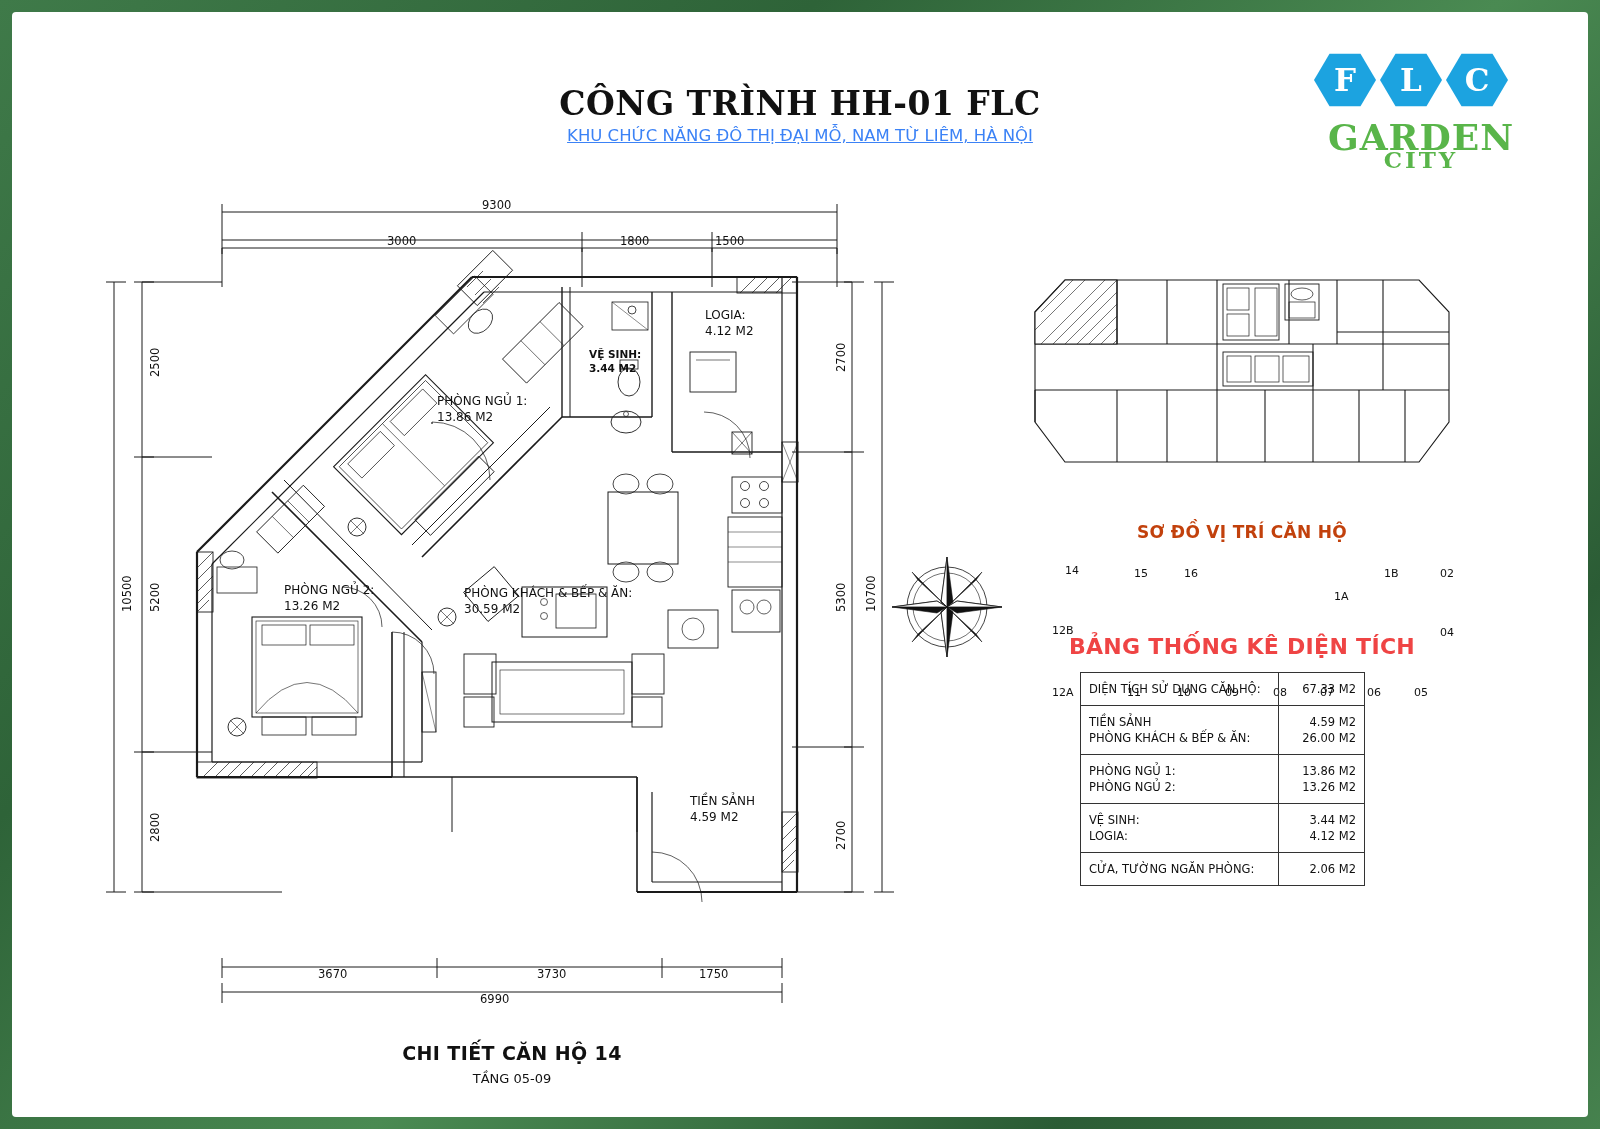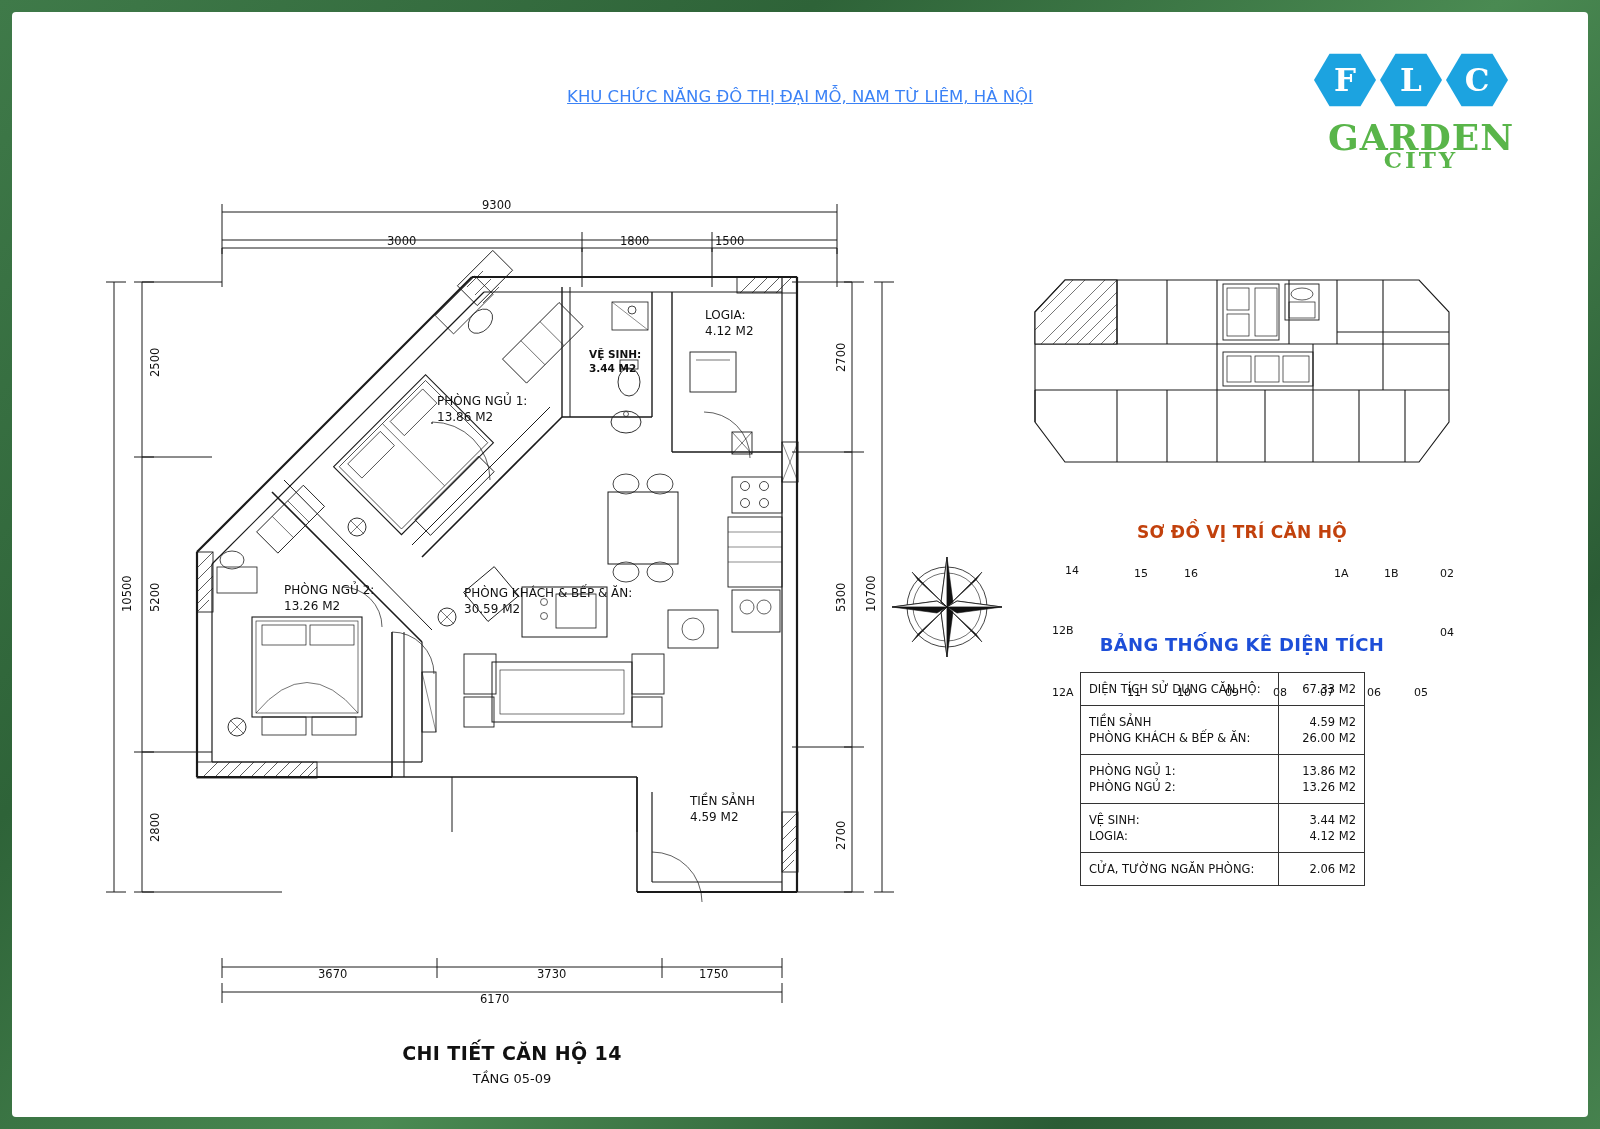--- a/index.html
+++ b/index.html
@@ -64,21 +64,21 @@
   .room-label { position:absolute; font-size:12px; color:#111; line-height:1.35; white-space:nowrap; }
   .room-label.small { font-size:10.5px; }
 
   
   #keyplan-caption {
     position:absolute; left:1020px; top:510px; width:420px; text-align:center;
     font-size:17px; font-weight:bold; color:#c2410c; letter-spacing:.3px;
   }
   #table-caption {
     position:absolute; left:1020px; top:622px; width:420px; text-align:center;
-    font-size:18px; font-weight:bold; color:#1d4ed8; letter-spacing:.3px;
+    font-size:22px; font-weight:bold; color:#ef4444; letter-spacing:.3px;
   }
   #area-table {
     position:absolute; left:1068px; top:660px; width:285px;
     border-collapse:collapse; font-size:11.5px; color:#111;
   }
   #area-table td {
     border:1px solid #333; padding:9px 8px; vertical-align:middle;
   }
   #area-table td.val { text-align:right; width:86px; white-space:nowrap; }
   #area-table tr.grp td { border-bottom:none; padding-bottom:1px; }
@@ -98,20 +98,21 @@
   .kp-label { position:absolute; font-size:11px; color:#111; }
 </style>
 </head>
 <body>
 
 <div id="bg-texture"></div>
 
 <div id="sheet">
 
   <div id="title-block">
+    <div id="main-title">CÔNG TRÌNH HH-01 FLC</div>
     <div id="sub-title">KHU CHỨC NĂNG ĐÔ THỊ ĐẠI MỖ, NAM TỪ LIÊM, HÀ NỘI</div>
   </div>
 
   <div id="logo">
     <div class="hex" id="hex-f">F</div>
     <div class="hex" id="hex-l">L</div>
     <div class="hex" id="hex-c">C</div>
     <div id="logo-garden">GARDEN</div>
     <div id="logo-city">CITY</div>
   </div>
@@ -373,21 +374,21 @@
   <div class="vdim-label" style="left:108px; top:600px;">10500</div>
 
   <div class="vdim-label" style="left:822px; top:360px;">2700</div>
   <div class="vdim-label" style="left:822px; top:600px;">5300</div>
   <div class="vdim-label" style="left:822px; top:838px;">2700</div>
   <div class="vdim-label" style="left:852px; top:600px;">10700</div>
 
   <div class="dim-label" style="left:306px; top:955px;">3670</div>
   <div class="dim-label" style="left:525px; top:955px;">3730</div>
   <div class="dim-label" style="left:687px; top:955px;">1750</div>
-  <div class="dim-label" style="left:468px; top:980px;">6170</div>
+  <div class="dim-label" style="left:468px; top:980px;">6990</div>
 
   <div class="room-label" style="left:693px; top:295px;">
     <span>LOGIA:</span><br>
     <span>4.12 M2</span>
   </div>
   <div class="room-label small" style="left:577px; top:335px; font-weight:bold;">
     <span>VỆ SINH:</span><br>
     <span>3.44 M2</span>
   </div>
   <div class="room-label" style="left:425px; top:381px;">
@@ -486,21 +487,21 @@
       <line x1="50" y1="72" x2="90" y2="32"></line>
       <line x1="62" y1="72" x2="90" y2="44"></line>
       <line x1="74" y1="72" x2="90" y2="56"></line>
       <line x1="86" y1="72" x2="90" y2="68"></line>
     </g>
   </svg>
 
   <div class="kp-label" style="left:1053px; top:552px;">14</div>
   <div class="kp-label" style="left:1122px; top:555px;">15</div>
   <div class="kp-label" style="left:1172px; top:555px;">16</div>
-  <div class="kp-label" style="left:1322px; top:555px;">1A</div>
+  <div class="kp-label" style="left:1322px; top:578px;">1A</div>
   <div class="kp-label" style="left:1372px; top:555px;">1B</div>
   <div class="kp-label" style="left:1428px; top:555px;">02</div>
   <div class="kp-label" style="left:1428px; top:614px;">04</div>
   <div class="kp-label" style="left:1040px; top:612px;">12B</div>
   <div class="kp-label" style="left:1040px; top:674px;">12A</div>
   <div class="kp-label" style="left:1115px; top:674px;">11</div>
   <div class="kp-label" style="left:1165px; top:674px;">10</div>
   <div class="kp-label" style="left:1213px; top:674px;">09</div>
   <div class="kp-label" style="left:1261px; top:674px;">08</div>
   <div class="kp-label" style="left:1308px; top:674px;">07</div>

